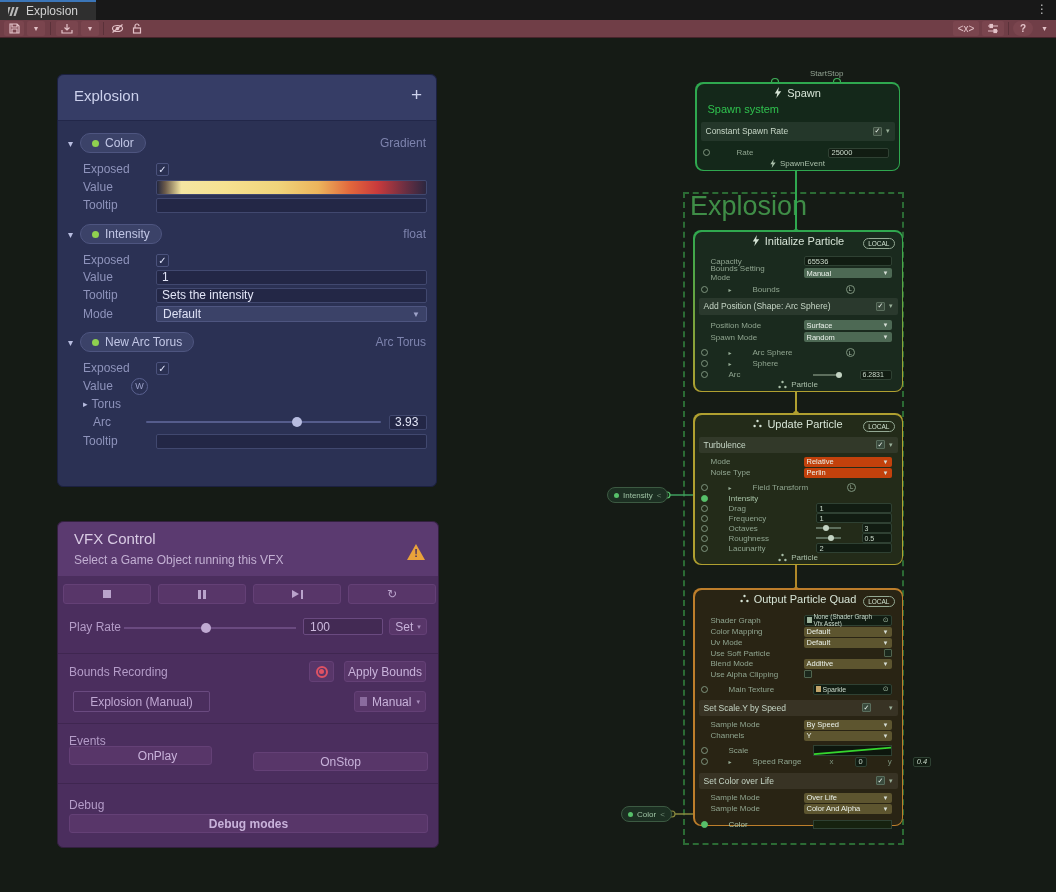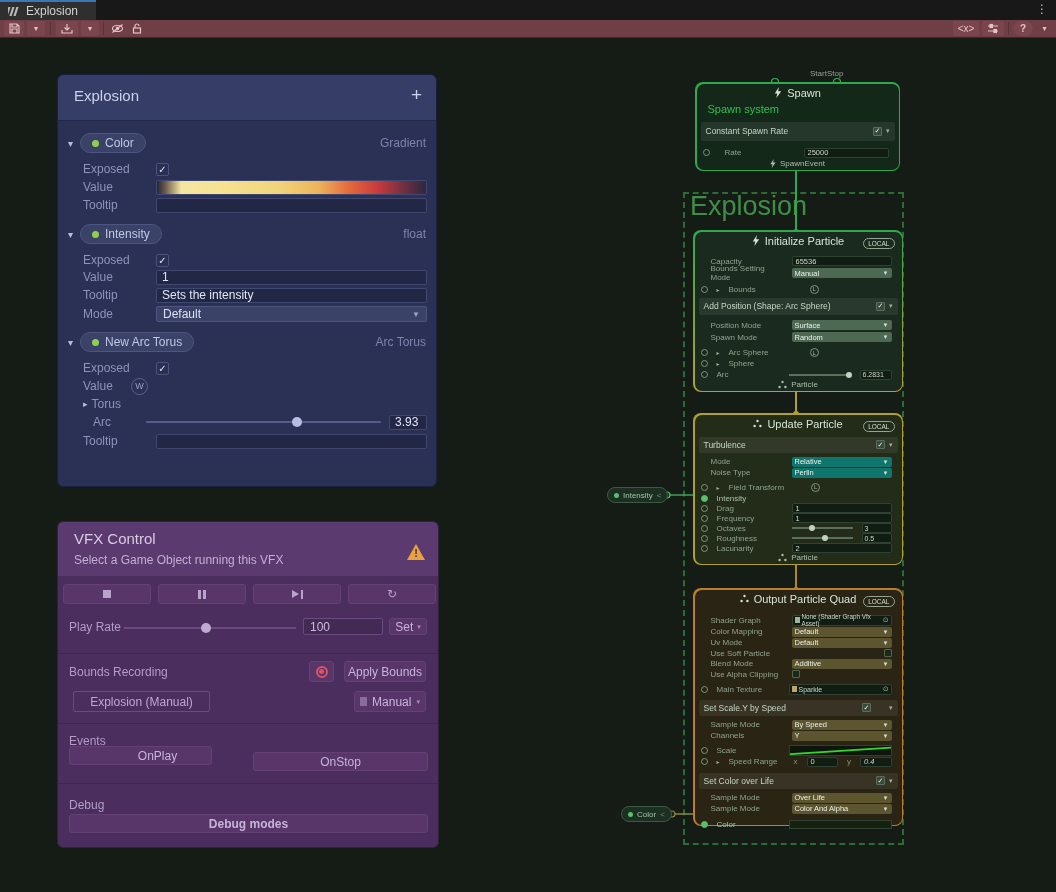--- a/index.html
+++ b/index.html
@@ -70,31 +70,31 @@
   .ctx-body{position:relative;width:100%;height:100%;border-radius:7px;box-sizing:border-box;}
   .ctx.spawn{background:#2fa84f;} .ctx.spawn .ctx-body{background:#14281a;}
   .ctx.init{background:linear-gradient(180deg,#2fa84f,#b0a030);} .ctx.init .ctx-body{background:#1a2a1e;}
   .ctx.update{background:#b0a030;} .ctx.update .ctx-body{background:#232b19;}
   .ctx.output{background:#bd7e2b;} .ctx.output .ctx-body{background:#292414;}
   .ntitle{position:absolute;top:3px;left:0;right:0;display:flex;justify-content:center;align-items:center;gap:5px;font-size:11px;color:#d6e4d6;}
   .nlocal{position:absolute;top:6px;right:7px;font-size:6.5px;color:#cfe0cf;border:1px solid #93a893;border-radius:7px;padding:0 4px;line-height:9px;}
   .nblock{position:absolute;left:4px;right:4px;background:rgba(255,255,255,0.07);display:flex;align-items:center;padding:0 5px;font-size:8.5px;color:#c6d6c6;border-radius:2px;box-sizing:border-box;}
   .nblk-chk{margin-left:auto;width:9px;height:9px;background:#39493c;border:1px solid #5a6e5d;border-radius:1px;font-size:7px;color:#e8f2e8;display:flex;align-items:center;justify-content:center;box-sizing:border-box;}
   .nblk-ar{margin-left:4px;font-size:7px;color:#9ab09a;}
-  .nrow{position:absolute;left:6px;right:10px;display:flex;align-items:center;gap:9px;font-size:8px;color:#8fa48f;}
+  .nrow{position:absolute;left:6px;right:10px;display:flex;align-items:center;gap:21px;font-size:8px;color:#8fa48f;}
   .nlab{flex:none;}
   .nlab-w{flex:none;width:72px;margin-left:10px;}
   .pc{flex:none;width:7px;height:7px;border-radius:50%;border:1px solid #7e947e;box-sizing:border-box;}
   .pc.on{background:#57c06a;border-color:#57c06a;}
   .fold{flex:none;font-size:6px;color:#9ab09a;}
   .lb{flex:none;width:9px;height:9px;border-radius:50%;border:1px solid #7e947e;font-size:6px;display:flex;align-items:center;justify-content:center;color:#a5baa5;box-sizing:border-box;}
   .nfield{flex:1;height:10px;background:#111c12;border:1px solid #2f4133;border-radius:2px;font-size:7.5px;color:#cbdacb;display:flex;align-items:center;padding:0 3px;box-sizing:border-box;}
   .ndd{flex:1;height:10px;border-radius:2px;display:flex;align-items:center;padding:0 3px;font-size:7.5px;color:#eaf1ea;box-sizing:border-box;}
   .ndd .dd-ar{font-size:6px;color:#d5ddd5;}
-  .ctx.init .ndd{background:#4d6954;} .ctx.update .ndd{background:#0f766e;} .ctx.output .ndd{background:#5d552f;}
+  .ctx.init .ndd{background:#4d6954;} .ctx.update .ndd{background:#c2410c;} .ctx.output .ndd{background:#5d552f;}
   .nslider{flex:1;position:relative;height:2px;background:#5d6e5d;}
   .nknob{position:absolute;top:-2px;width:6px;height:6px;border-radius:50%;background:#c3d3c3;}
   .nnum{flex:none;width:30px;height:10px;background:#111c12;border:1px solid #2f4133;border-radius:2px;font-size:7px;color:#cbdacb;display:flex;align-items:center;padding:0 2px;box-sizing:border-box;}
   .nout{position:absolute;bottom:2px;left:0;right:0;display:flex;justify-content:center;align-items:center;gap:4px;font-size:8px;color:#aabfaa;}
   .nchk{width:8px;height:8px;background:#1b281c;border:1px solid #51654f;border-radius:1px;box-sizing:border-box;}
   .objfield{flex:1;height:11px;background:#111c12;border:1px solid #2f4133;border-radius:2px;display:flex;align-items:center;gap:2px;font-size:6.3px;color:#cbdacb;padding:0 2px;box-sizing:border-box;}
   .obj-ic{width:5px;height:6px;background:#9db49d;flex:none;}
   .picker{margin-left:auto;font-size:7px;color:#9db49d;}
   .curve{flex:1;height:11px;background:#0d160d;border:1px solid #2f4133;box-sizing:border-box;}
   .colbar{flex:1;height:9px;background:#16220f;border:1px solid #2f4133;box-sizing:border-box;}

